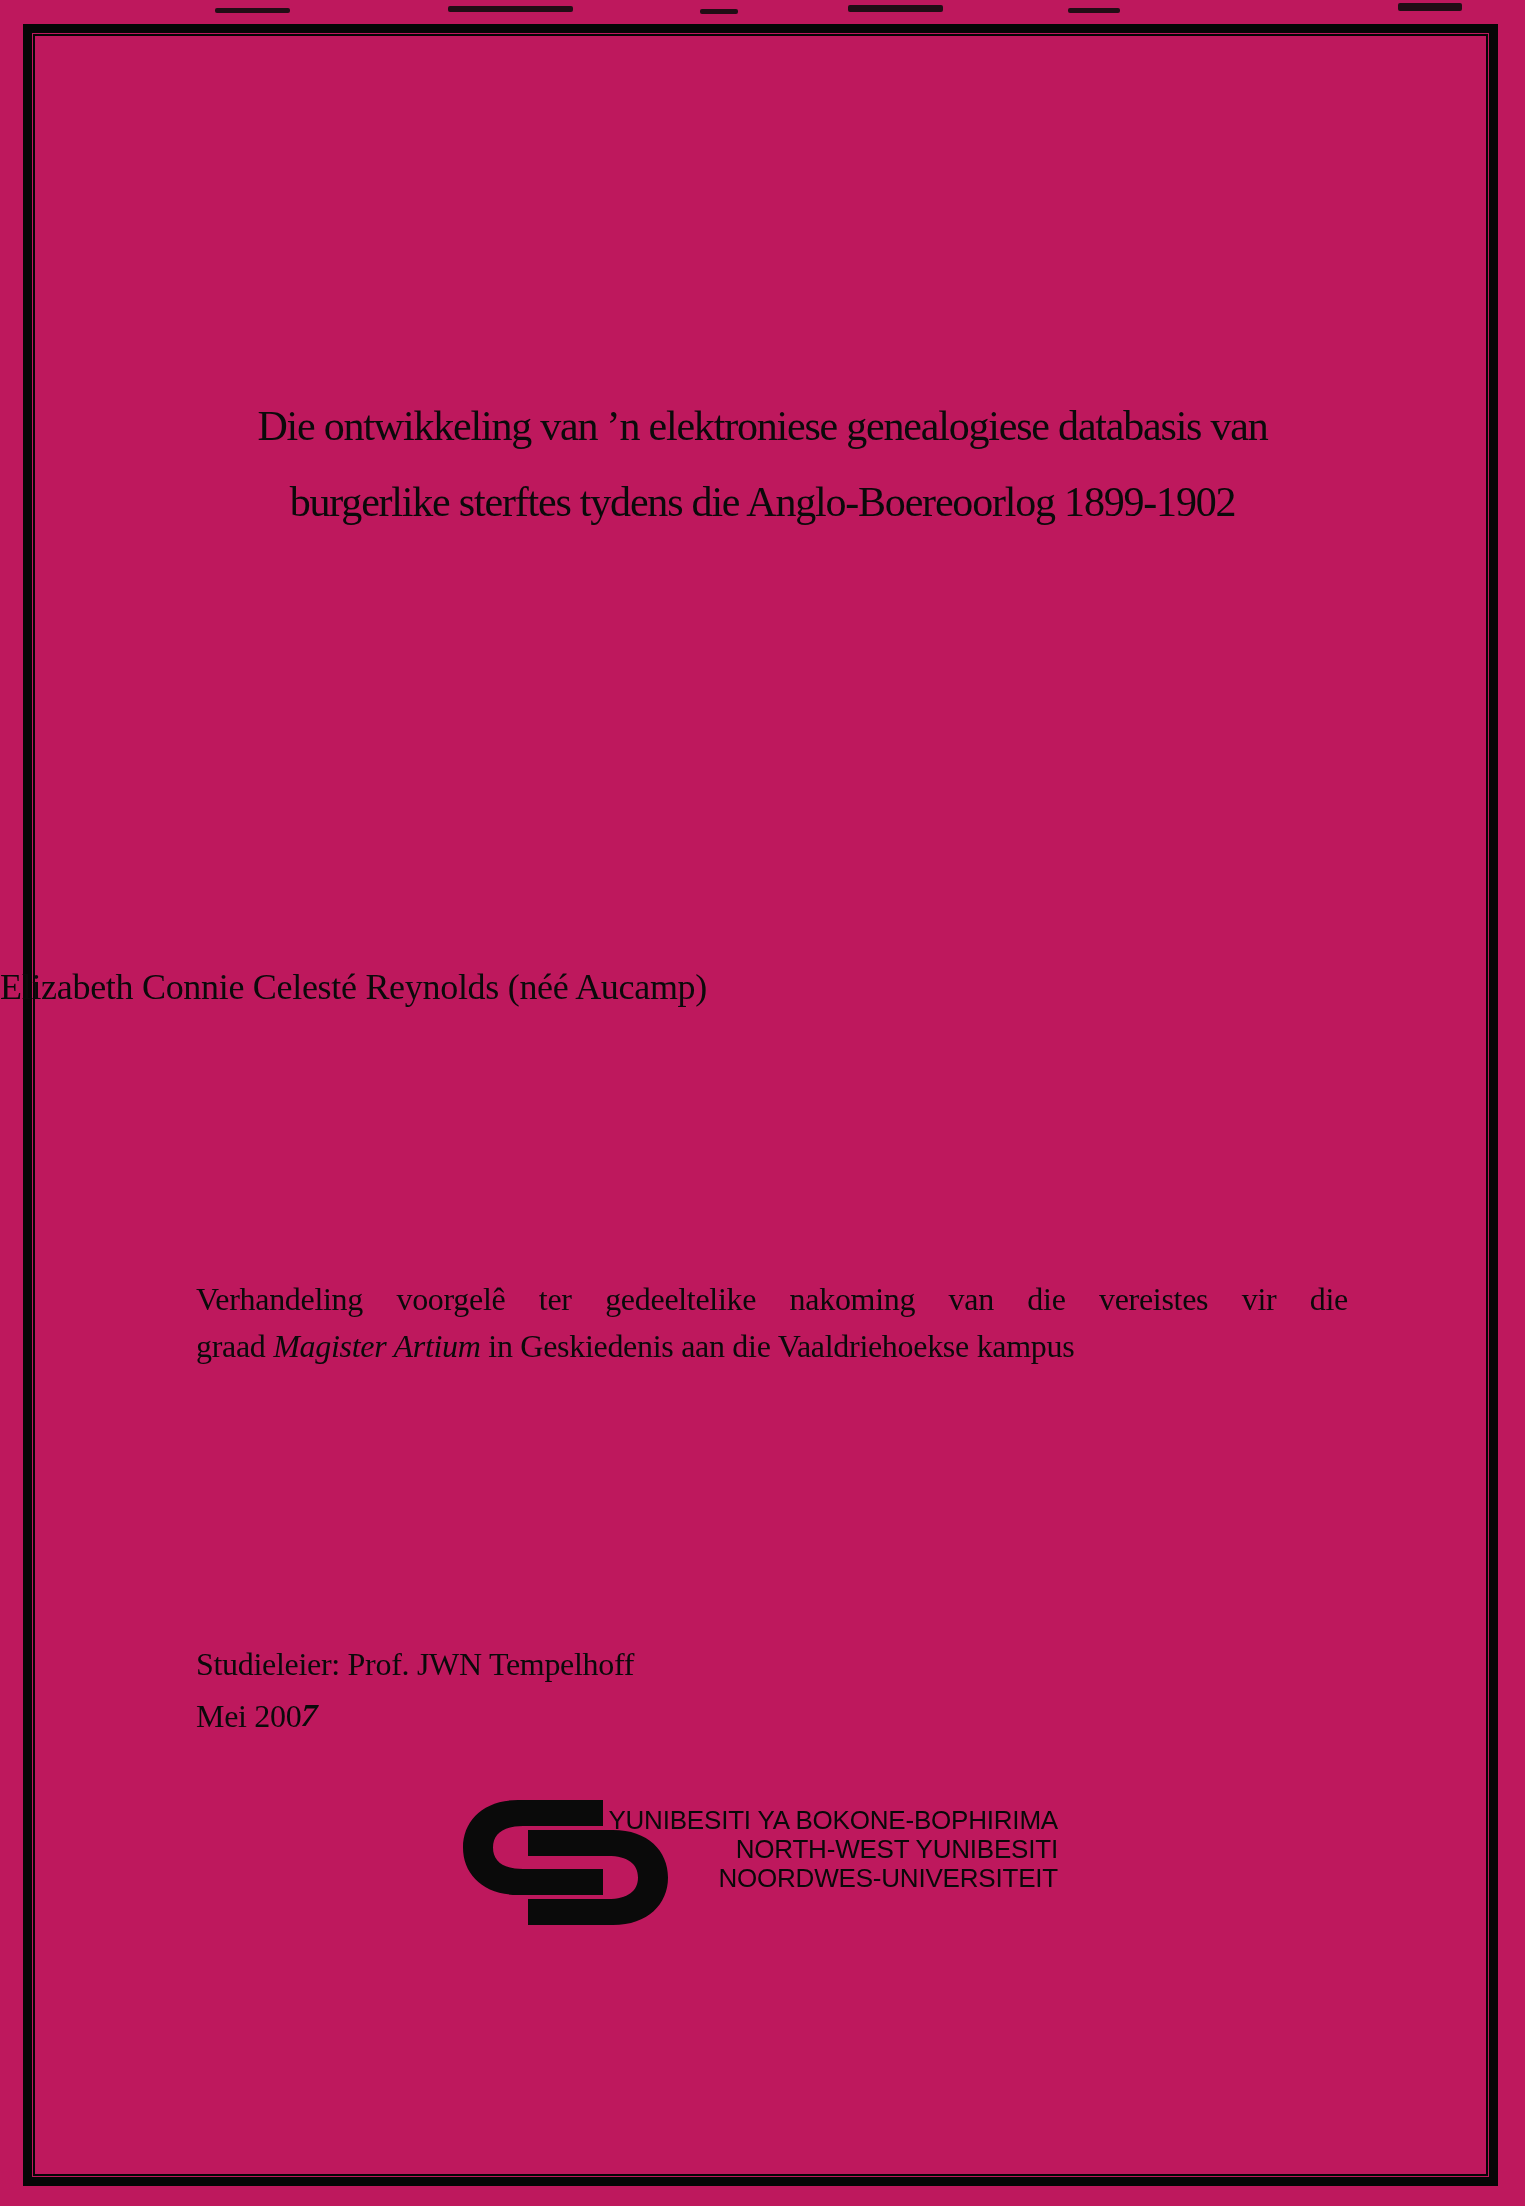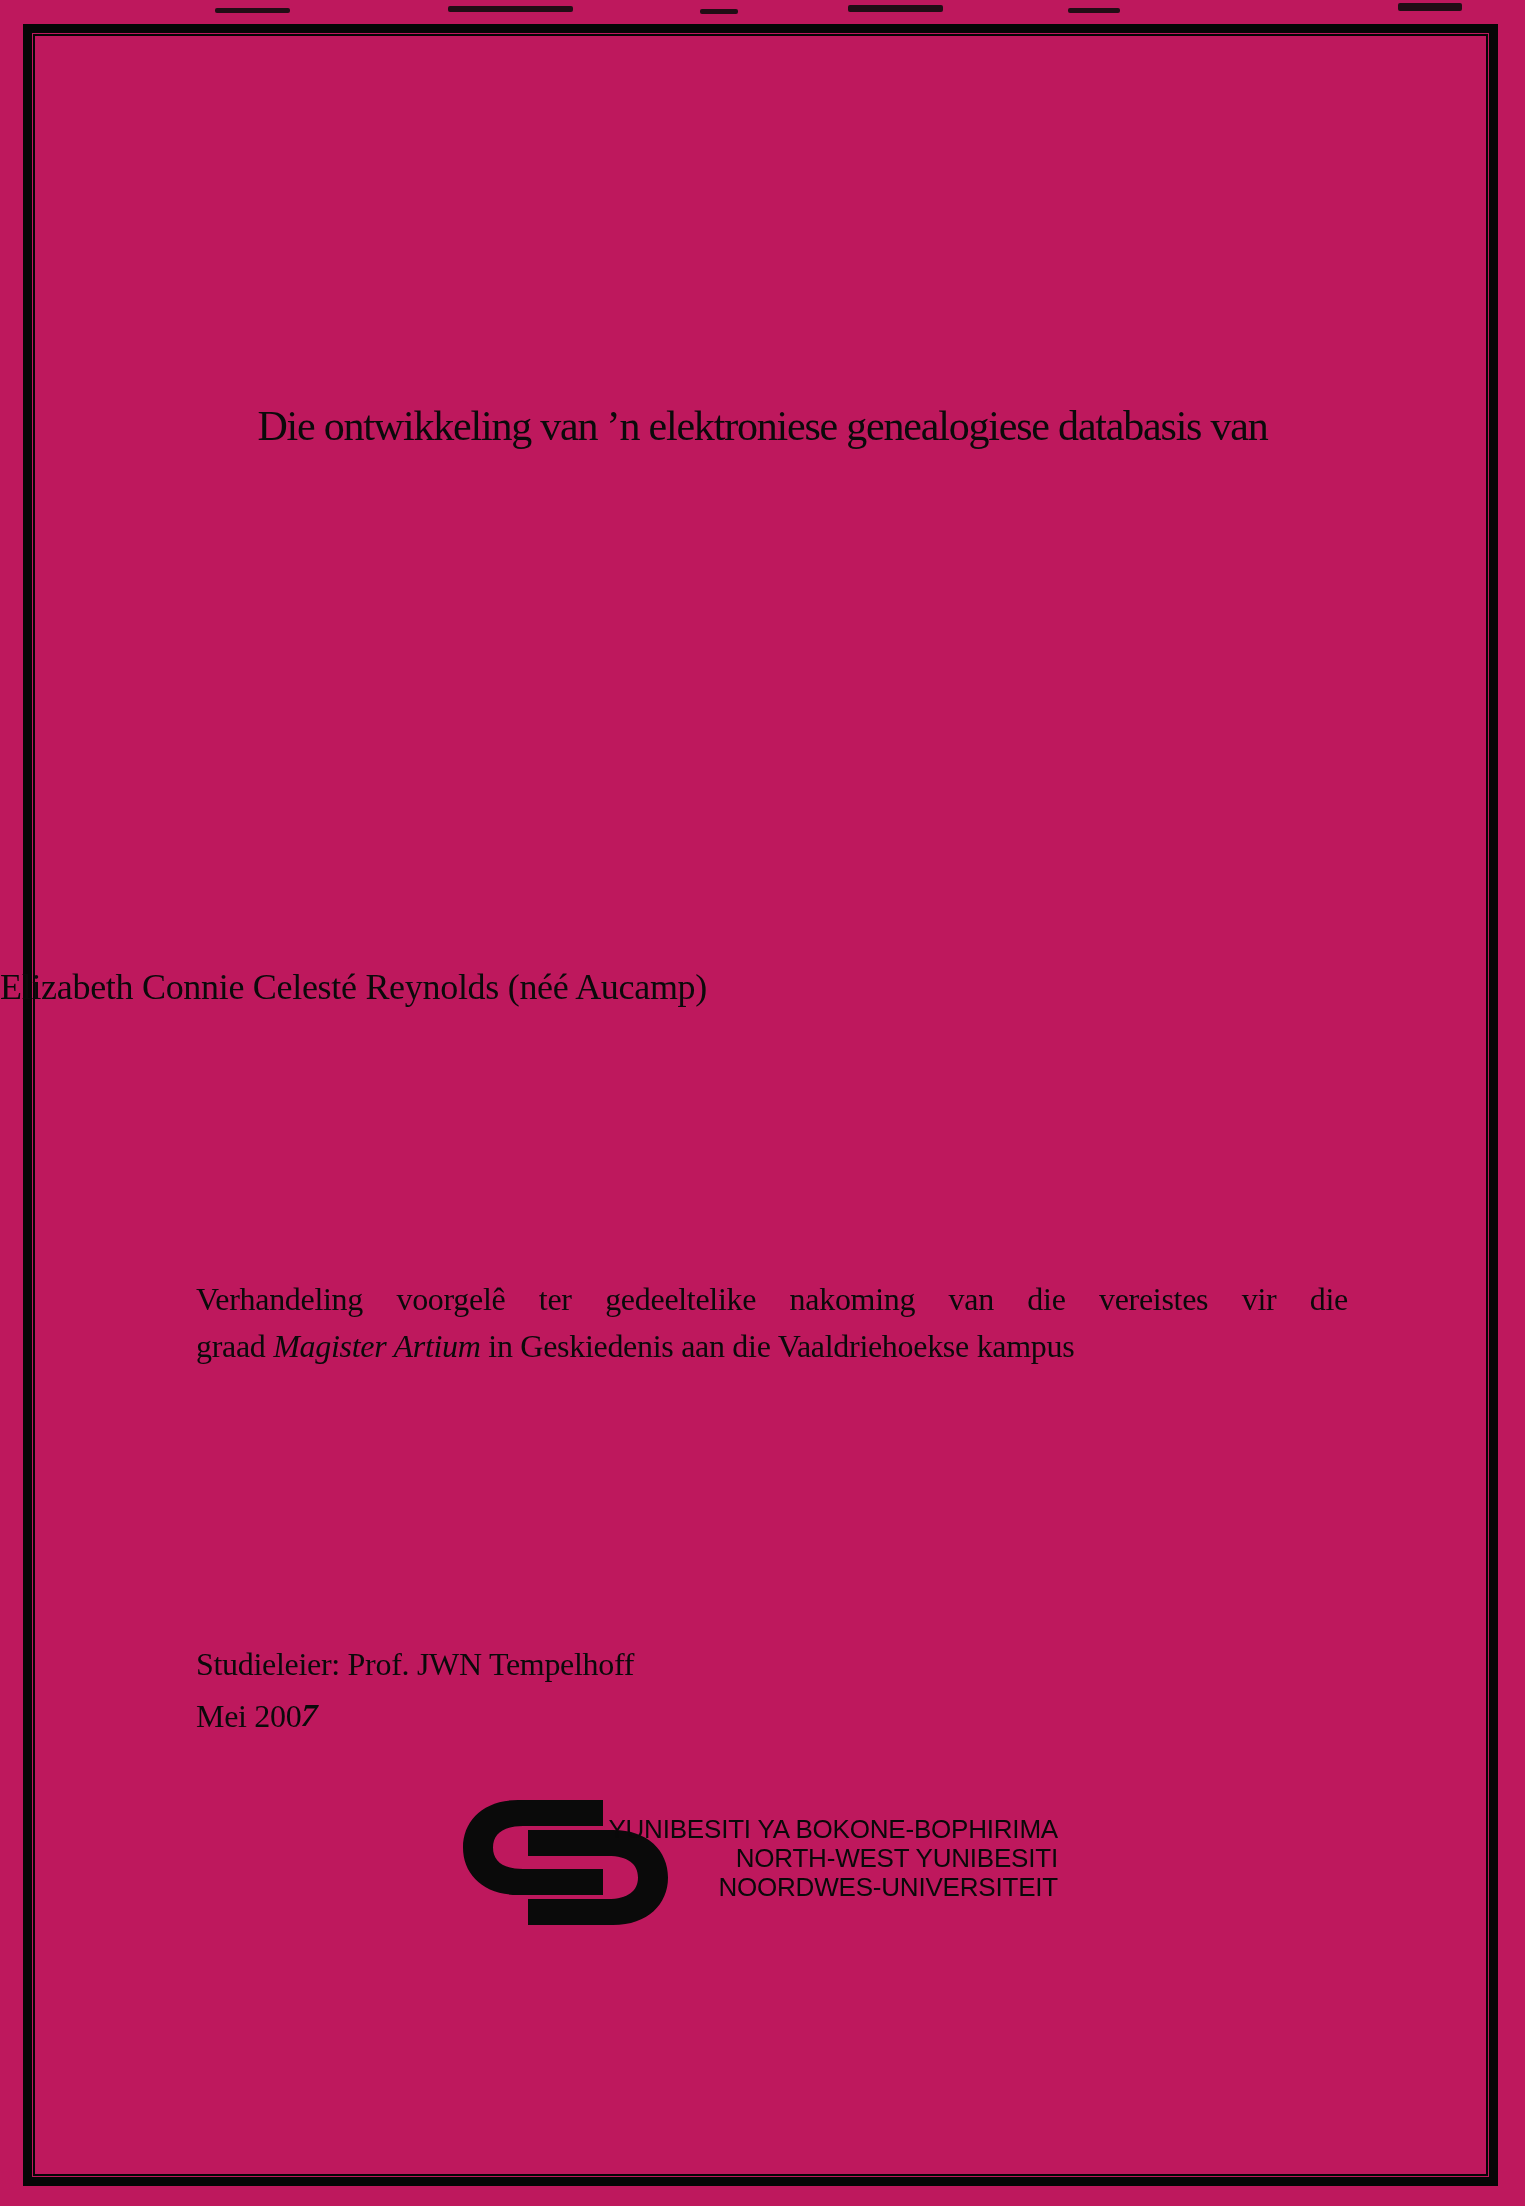--- a/index.html
+++ b/index.html
@@ -86,21 +86,21 @@
     left: 463px; top: 1797px;
     width: 595px; height: 135px;
   }
   .nwu-logo svg {
     position: absolute;
     left: 0; top: 3px;
     width: 205px; height: 125px;
   }
   .nwu-logo-text {
     position: absolute;
-    top: 18px; right: 0;
+    top: 9px; right: 0;
     text-align: right;
     font-family: "Liberation Sans", "DejaVu Sans", sans-serif;
     font-size: 26px;
     line-height: 29px;
     letter-spacing: -0.2px;
     color: #090909;
     white-space: nowrap;
   }
 </style>
 </head>
@@ -114,20 +114,21 @@
   <div class="artifact a4"></div>
   <div class="artifact a5"></div>
   <div class="artifact a6"></div>
 
   <div class="page-frame">
     <div class="page-frame-inner"></div>
   </div>
 
   <div class="doc-title">
     <div>Die ontwikkeling van ’n elektroniese genealogiese databasis van</div>
+    <div>burgerlike sterftes tydens die Anglo-Boereoorlog 1899-1902</div>
   </div>
 
 
   <div class="author">Elizabeth Connie Celesté Reynolds (néé Aucamp)</div>
 
   <div class="statement">
     <div class="justified">Verhandeling voorgelê ter gedeeltelike nakoming van die vereistes vir die</div>
     <div><span>graad </span><span class="italic">Magister Artium</span><span> in Geskiedenis aan die Vaaldriehoekse kampus</span></div>
   </div>
 

